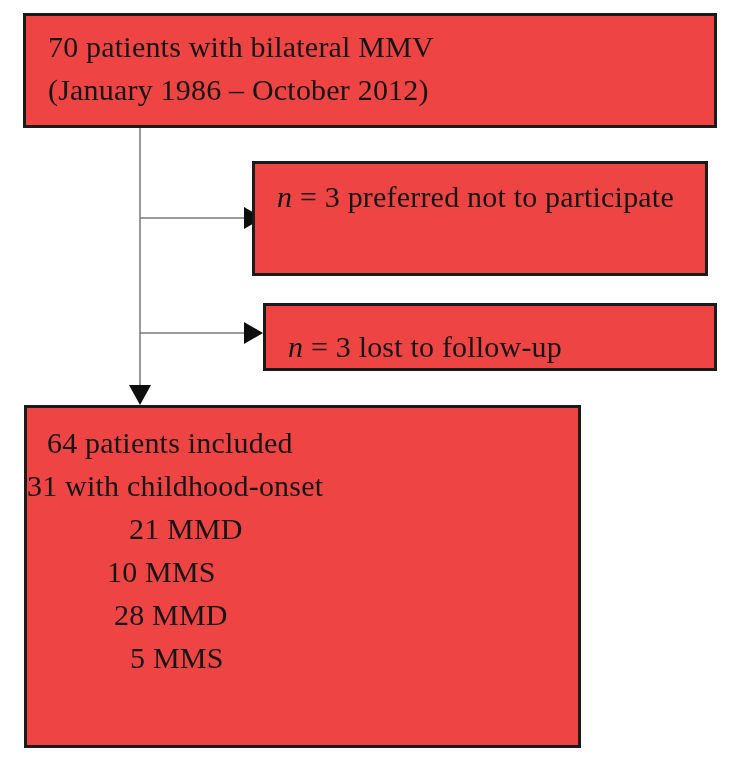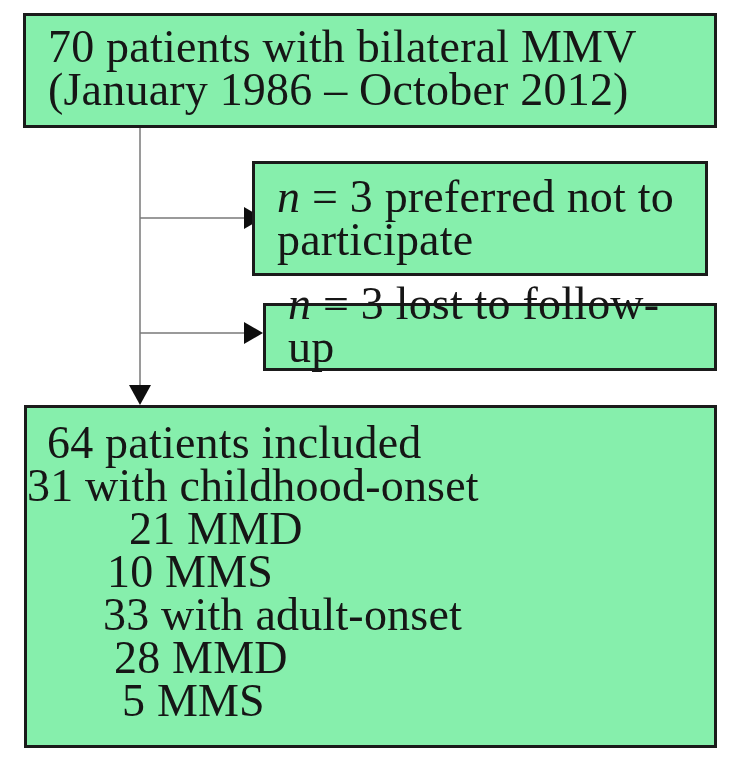--- a/index.html
+++ b/index.html
@@ -18,24 +18,24 @@
   }
   .connectors {
     position: absolute;
     left: 0;
     top: 0;
     z-index: 0;
   }
   .box {
     position: absolute;
     box-sizing: border-box;
-    background: #86efac;
+    background: #ef4444;
     border: 3px solid var(--border, #1b1b1b);
     z-index: 1;
-    font-size: 46px;
+    font-size: 30px;
     line-height: 43px;
     letter-spacing: 0.2px;
   }
   .box-enrollment {
     left: 23px;
     top: 13px;
     width: 694px;
     height: 115px;
     padding: 9px 16px 0 22px;
   }
@@ -52,38 +52,38 @@
     top: 303px;
     width: 454px;
     height: 68px;
     padding: 0 16px 0 22px;
     display: flex;
     align-items: flex-end;
   }
   .box-included {
     left: 24px;
     top: 405px;
-    width: 693px;
+    width: 557px;
     height: 343px;
     padding-top: 13px;
   }
   .flow-line {
     white-space: nowrap;
   }
   .n-var {
     font-style: italic;
   }
   
   .inc-line-0 { padding-left: 20px; }
   .inc-line-1 { }
   .inc-line-2 { padding-left: 82px; margin-left: 20px; }
   .inc-line-3 { padding-left: 80px; }
   .inc-line-4 { padding-left: 76px; }
   .inc-line-5 { padding-left: 87px; }
-  .inc-line-6 { padding-left: 95px; }
+  .inc-line-6 { padding-left: 95px; margin-left: 8px; }
 </style>
 </head>
 <body>
 
 <div class="canvas" style="--bg: #ffffff; --border: #1b1b1b; --text: #161616;">
 
   <svg class="connectors" width="736" height="766" viewBox="0 0 736 766">
 
     <line x1="140" y1="128" x2="140" y2="388" stroke="#787878" stroke-width="1.5"></line>
 
@@ -111,18 +111,17 @@
       <span class="n-var">n</span>
       <span>= 3 lost to follow-up</span>
     </div>
   </div>
 
   <div class="box box-included">
     <div class="flow-line inc-line-0">64 patients included</div>
     <div class="flow-line inc-line-1">31 with childhood-onset</div>
     <div class="flow-line inc-line-2">21 MMD</div>
     <div class="flow-line inc-line-3">10 MMS</div>
-    <div class="flow-line inc-line-4">33 with adult-onset</div>
     <div class="flow-line inc-line-5">28 MMD</div>
     <div class="flow-line inc-line-6">5 MMS</div>
   </div>
 
 </div>
 
 </body></html>

